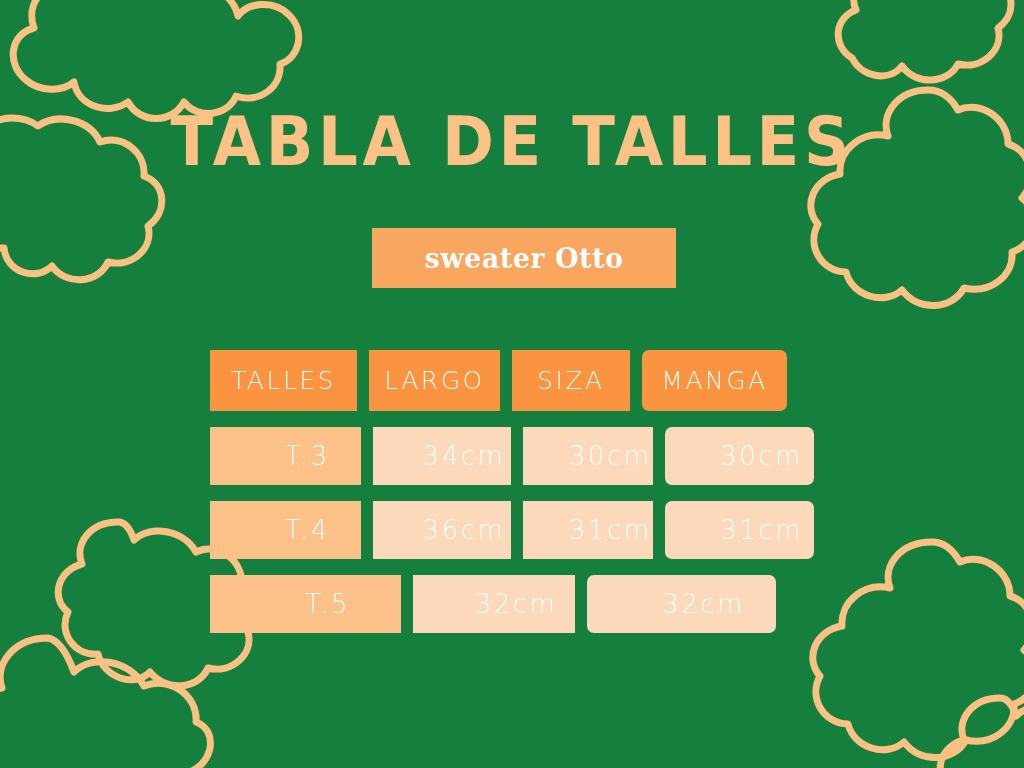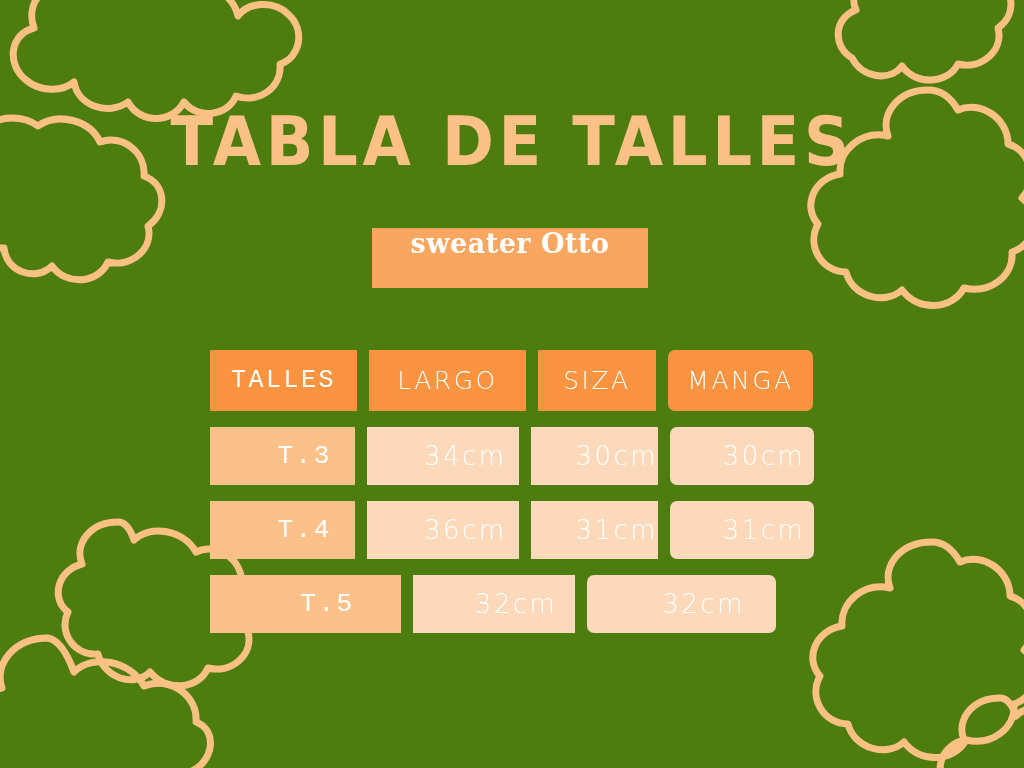--- a/index.html
+++ b/index.html
@@ -12,21 +12,21 @@
     background: #ffffff;
     font-family: "Liberation Sans", sans-serif;
     overflow: hidden;
     position: relative;
   }
 
   #canvas {
     position: relative;
     width: 1024px;
     height: 768px;
-    background: #4d7c0f;
+    background: #15803d;
     overflow: hidden;
   }
 
   
   .cloud-layer {
     position: absolute;
     left: 0;
     top: 0;
     width: 1024px;
     height: 768px;
@@ -61,24 +61,25 @@
     transform: scaleX(0.92);
     transform-origin: center center;
     white-space: nowrap;
   }
 
   
   .subtitle-banner {
     position: absolute;
     left: 372px;
     top: 228px;
-    width: 276px;
+    width: 304px;
     height: 60px;
     background: #F9A661;
     display: flex;
+    align-items: center;
     justify-content: center;
   }
   .subtitle-text {
     color: #ffffff;
     font-family: "DejaVu Serif", serif;
     font-weight: bold;
     font-size: 27px;
     letter-spacing: 0.5px;
     white-space: nowrap;
   }
@@ -102,22 +103,22 @@
     display: flex;
     align-items: center;
     justify-content: center;
     color: #ffffff;
     font-family: "DejaVu Sans", sans-serif;
     font-weight: 300;
     letter-spacing: 2.5px;
     white-space: nowrap;
   }
   
-  .col-0 { width: 147px; font-family: Liberation Mono, monospace; }
-  .col-1 { width: 157px; }
+  .col-0 { width: 147px; }
+  .col-1 { width: 131px; }
   .col-2 { width: 118px; }
   .col-3 { width: 145px; border-radius: 7px; }
 
   .header-row .cell {
     height: 61px;
     background: #FB9440;
     font-size: 25px;
   }
   .body-row .cell {
     height: 58px;

